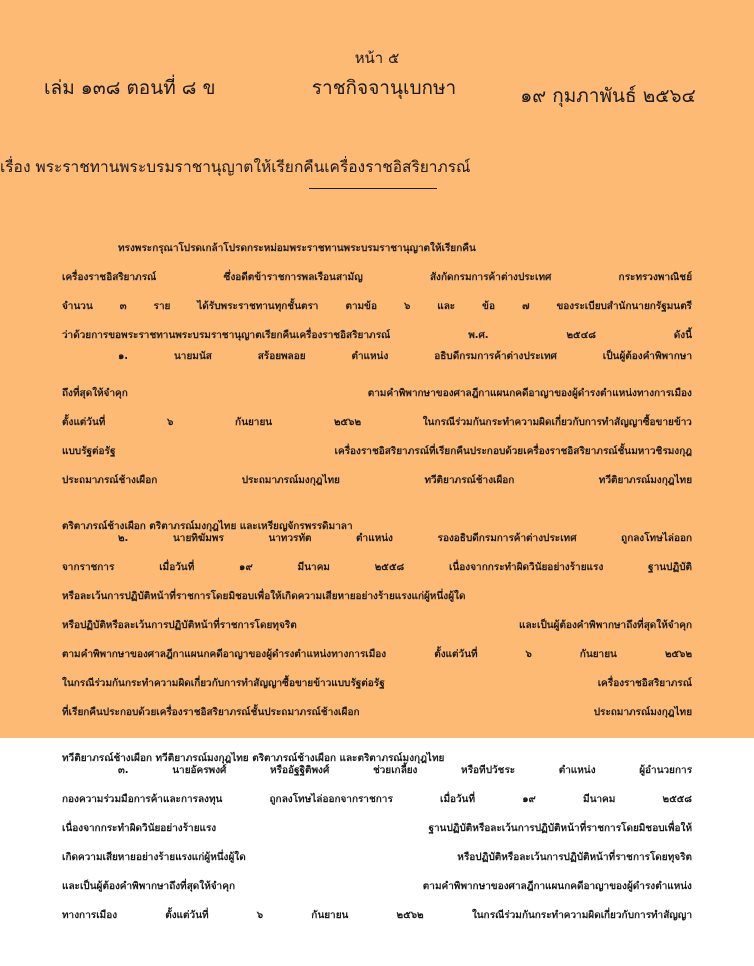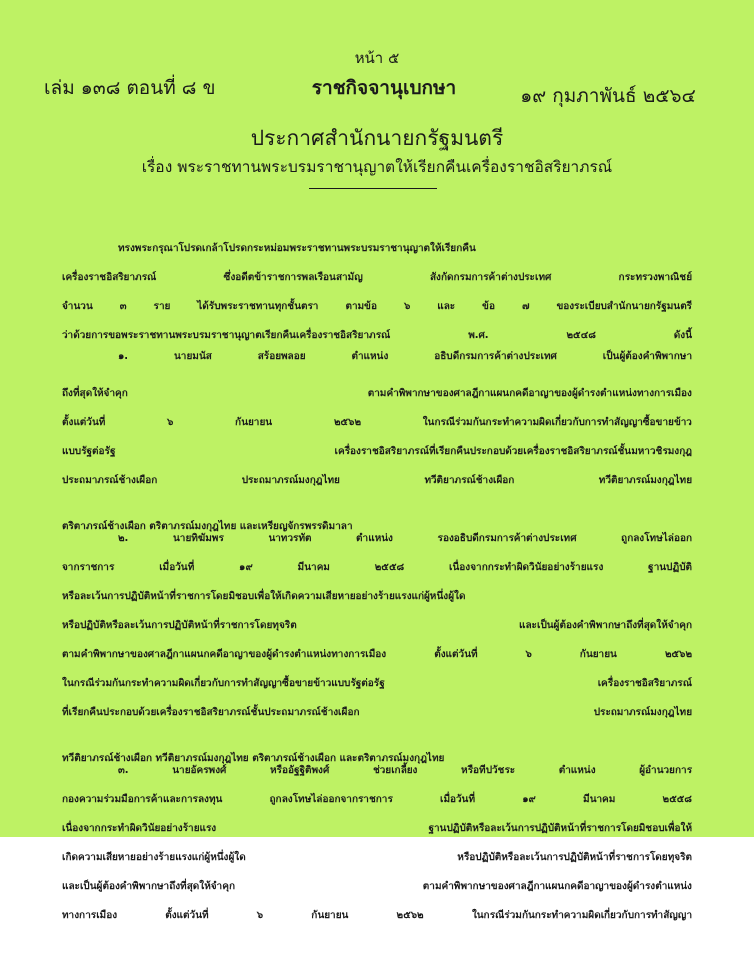--- a/index.html
+++ b/index.html
@@ -12,22 +12,22 @@
     height: 966px;
     position: relative;
     overflow: hidden;
     font-family: "DejaVu Sans", "Liberation Sans", sans-serif;
     color: #1a1a1a;
   }
   .page {
     position: absolute;
     left: 0; top: 0;
     width: 754px;
-    height: 837px;
-    background: #bef264;
+    height: 738px;
+    background: #fdba74;
   }
   .hdr-page {
     position: absolute;
     top: 48px;
     left: 0;
     width: 754px;
     text-align: center;
     font-size: 15px;
     line-height: 20px;
     white-space: nowrap;
@@ -36,38 +36,38 @@
     position: absolute;
     top: 76px;
     left: 0;
     width: 754px;
     height: 22px;
     font-size: 19px;
     line-height: 22px;
     white-space: nowrap;
   }
   .hdr-left { position: absolute; left: 44px; }
-  .hdr-center { position: absolute; left: 304px; width: 160px; text-align: center; font-weight: bold; }
+  .hdr-center { position: absolute; left: 304px; width: 160px; text-align: center; }
   .hdr-right { position: absolute; right: 58px; margin-top: 8px; }
   .title {
     position: absolute;
     top: 124px;
     left: 0;
     width: 754px;
     text-align: center;
     font-size: 21px;
     line-height: 28px;
     white-space: nowrap;
   }
   .subject {
     position: absolute;
     top: 156px;
     left: 0;
     width: 754px;
-    text-align: center;
+    text-align: left;
     font-size: 15.5px;
     line-height: 22px;
     white-space: nowrap;
   }
   .divider {
     position: absolute;
     top: 188px;
     left: 309px;
     width: 128px;
     height: 0;
@@ -95,21 +95,20 @@
 <div class="page">
 
   <div class="hdr-page">หน้า   ๕</div>
 
   <div class="hdr-row">
     <span class="hdr-left">เล่ม   ๑๓๘   ตอนที่   ๘   ข</span>
     <span class="hdr-center">ราชกิจจานุเบกษา</span>
     <span class="hdr-right">๑๙   กุมภาพันธ์   ๒๕๖๔</span>
   </div>
 
-  <div class="title">ประกาศสำนักนายกรัฐมนตรี</div>
   <div class="subject">เรื่อง  พระราชทานพระบรมราชานุญาตให้เรียกคืนเครื่องราชอิสริยาภรณ์</div>
   <div class="divider"></div>
 
   <div>
     <div class="line indent" style="top:236px">ทรงพระกรุณาโปรดเกล้าโปรดกระหม่อมพระราชทานพระบรมราชานุญาตให้เรียกคืน</div>
     <div class="line" style="top:265px">เครื่องราชอิสริยาภรณ์ ซึ่งอดีตข้าราชการพลเรือนสามัญ สังกัดกรมการค้าต่างประเทศ กระทรวงพาณิชย์</div>
     <div class="line" style="top:294px">จำนวน ๓ ราย ได้รับพระราชทานทุกชั้นตรา ตามข้อ ๖ และ ข้อ ๗ ของระเบียบสำนักนายกรัฐมนตรี</div>
     <div class="line" style="top:323px">ว่าด้วยการขอพระราชทานพระบรมราชานุญาตเรียกคืนเครื่องราชอิสริยาภรณ์ พ.ศ. ๒๕๔๘ ดังนี้</div>
 
     <div class="line indent" style="top:344px">๑. นายมนัส สร้อยพลอย ตำแหน่ง อธิบดีกรมการค้าต่างประเทศ เป็นผู้ต้องคำพิพากษา</div>

